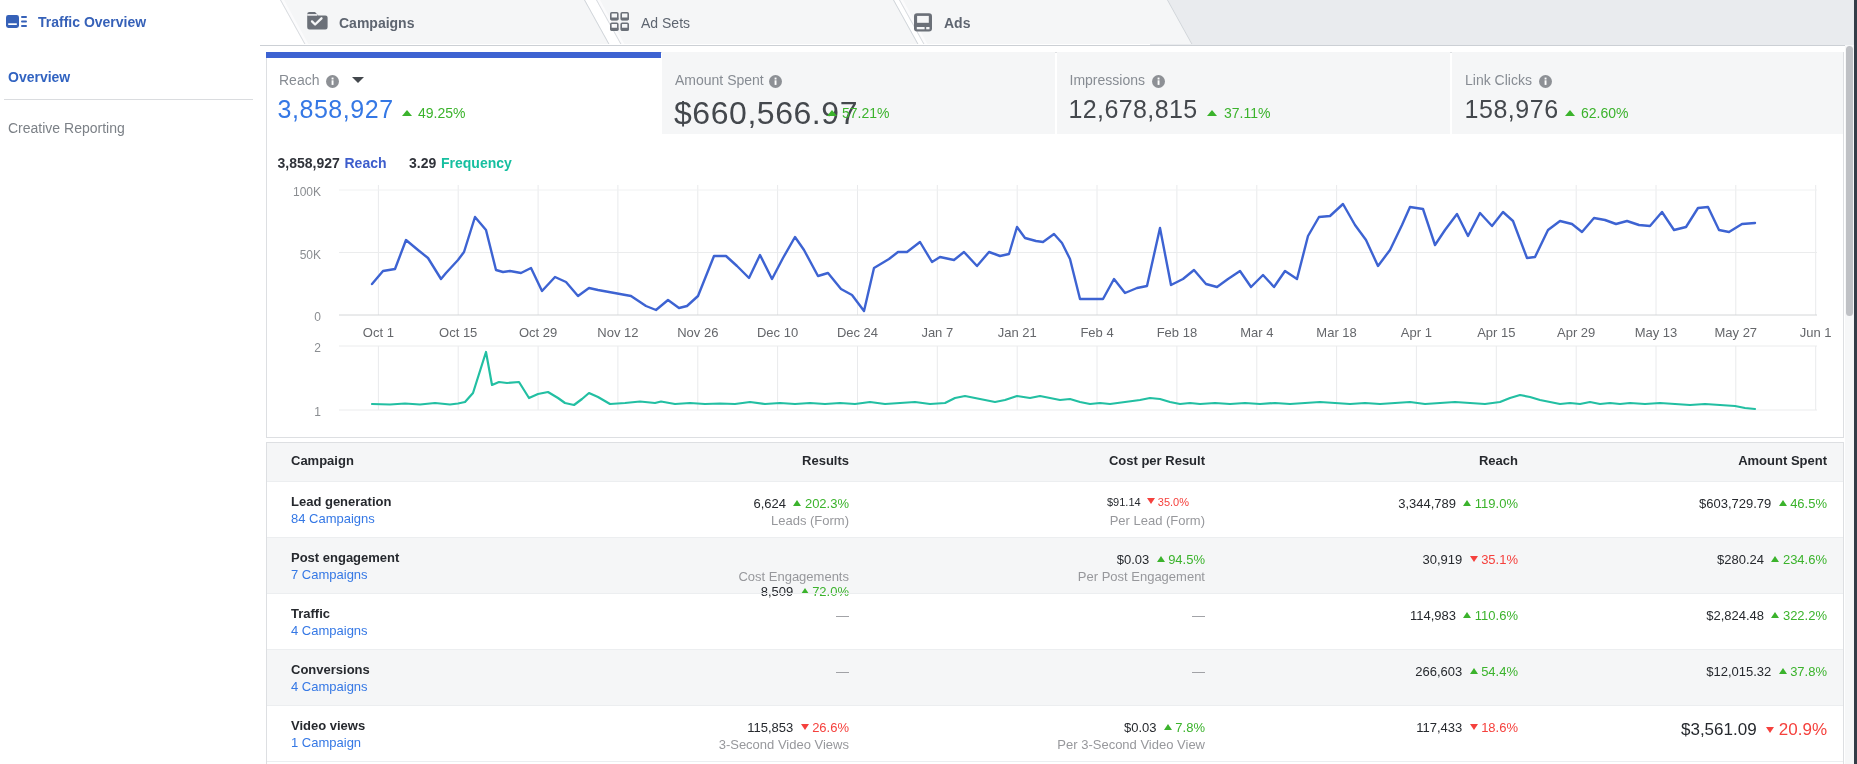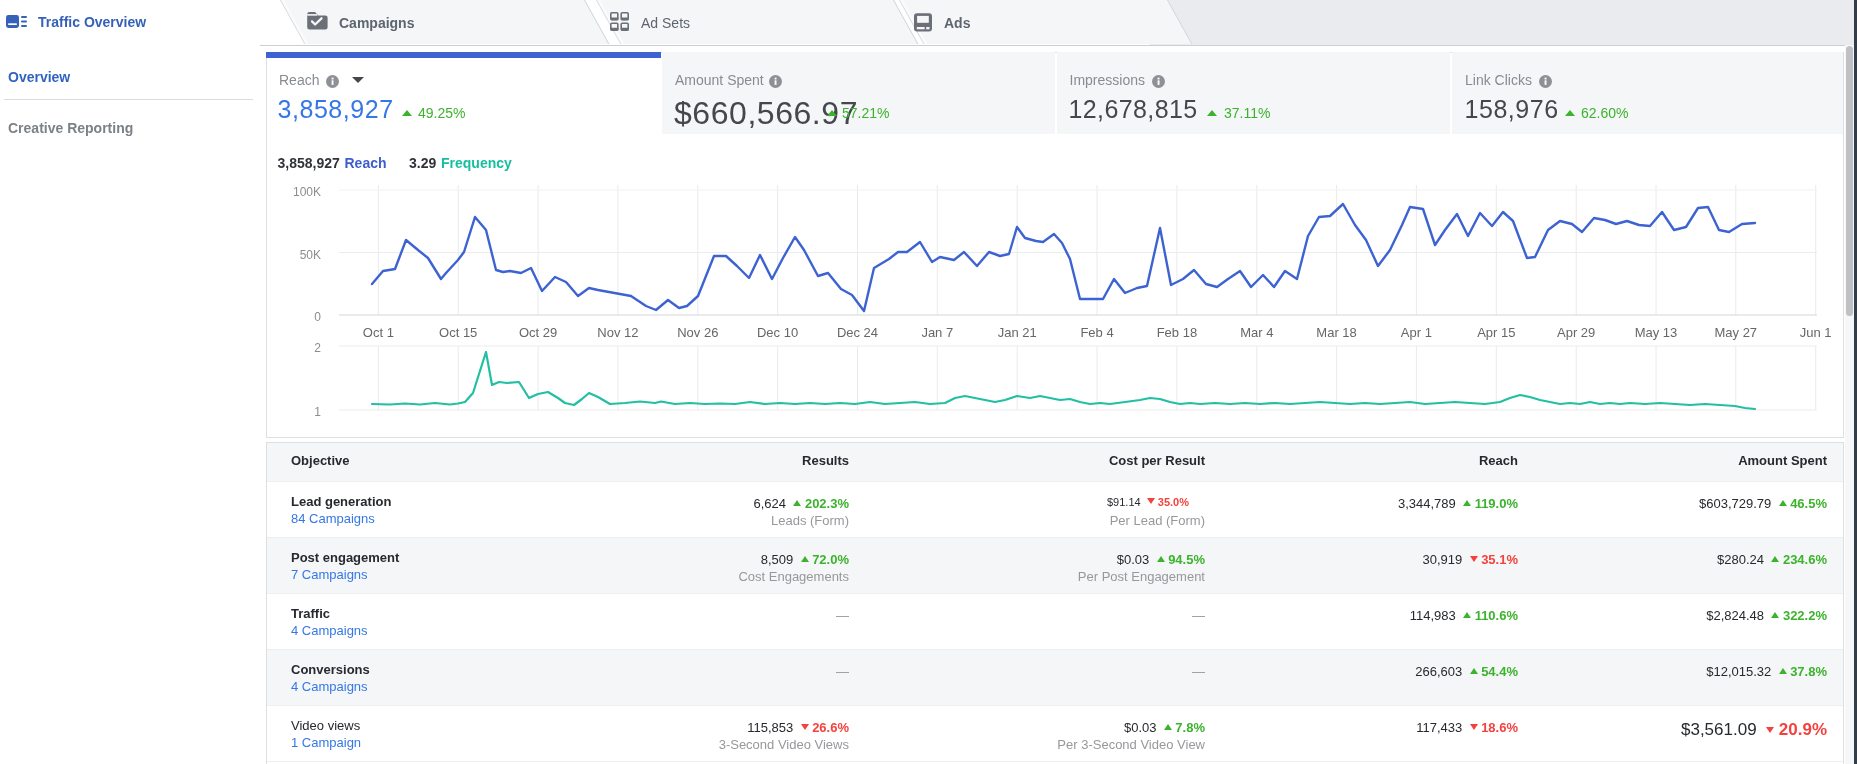--- a/index.html
+++ b/index.html
@@ -1,30 +1,30 @@
 <!DOCTYPE html>
 <html><head><meta charset="utf-8">
 <style>
 *{margin:0;padding:0;box-sizing:content-box}
 body{font-family:"Liberation Sans",sans-serif;background:#fff;width:1857px;height:764px;overflow:hidden;position:relative}
-b{font-weight:bold}
+b{font-weight:normal}
 </style></head>
 <body>
 
 <svg style="position:absolute;left:6px;top:15px" width="21" height="13" viewBox="0 0 21 13">
 <rect x="0" y="0" width="13" height="13" rx="2.4" fill="#3661b8"></rect>
 <rect x="2.2" y="8.3" width="8.6" height="1.7" fill="#fff"></rect>
 <rect x="15" y="1" width="6" height="2" rx="1" fill="#3661b8"></rect>
 <rect x="15" y="5.5" width="6" height="2" rx="1" fill="#3661b8"></rect>
 <rect x="15" y="10" width="6" height="2" rx="1" fill="#3661b8"></rect>
 </svg>
 <div style="position:absolute;left:38px;top:14px;font-size:14px;font-weight:bold;color:#3661b8">Traffic Overview</div>
 <div style="position:absolute;left:8px;top:69px;font-size:14px;font-weight:bold;color:#3163c1">Overview</div>
 <div style="position:absolute;left:4px;top:99px;width:249px;height:1px;background:#dadcdf"></div>
-<div style="position:absolute;left:8px;top:120px;font-size:14px;font-weight:bold;color:#7c8187">Creative Reporting</div>
+<div style="position:absolute;left:8px;top:120px;font-size:14px;font-weight:normal;color:#7c8187">Creative Reporting</div>
 
 <div style="position:absolute;left:1150px;top:0;width:695px;height:45px;background:#e9ebee"></div>
 <div style="position:absolute;left:280px;top:0;width:303px;height:44px;background:#f5f6f7;border-left:1px solid #d8dbdf;border-right:1px solid #cfd3d8;transform:skewX(29deg);transform-origin:0 0;box-shadow:inset 3px 0 0 #fbfbfc"></div>
 <svg style="position:absolute;left:306px;top:11px" width="22" height="19" viewBox="0 0 22 19">
 <path d="M3.4 1.1 h5.6 l3.3 3.3 h7.1 a2.2 2.2 0 0 1 2.2 2.2 v9.7 a2.2 2.2 0 0 1 -2.2 2.2 H3.4 a2.2 2.2 0 0 1 -2.2 -2.2 V3.3 a2.2 2.2 0 0 1 2.2 -2.2 z" fill="#6b7078"></path>
 <rect x="1.2" y="3.1" width="10.2" height="1.6" fill="#f5f6f7"></rect>
 <path d="M6 10.4 l3.1 3.1 l6.4 -6.2" stroke="#f5f6f7" stroke-width="2.3" fill="none" stroke-linecap="round" stroke-linejoin="round"></path>
 </svg>
 <div style="position:absolute;left:339px;top:15px;font-size:14px;font-weight:bold;color:#5e6570">Campaigns</div>
 <div style="position:absolute;left:596px;top:0;width:296px;height:44px;background:#f5f6f7;border-left:1px solid #d8dbdf;border-right:1px solid #cfd3d8;transform:skewX(29deg);transform-origin:0 0;box-shadow:inset 3px 0 0 #fbfbfc"></div>
@@ -173,39 +173,39 @@
 <text x="1310.2" y="162" text-anchor="middle" font-size="13" fill="#65676b">Apr 29</text>
 <text x="1390.0" y="162" text-anchor="middle" font-size="13" fill="#65676b">May 13</text>
 <text x="1469.8" y="162" text-anchor="middle" font-size="13" fill="#65676b">May 27</text>
 <text x="1549.7" y="162" text-anchor="middle" font-size="13" fill="#65676b">Jun 1</text>
 <polyline points="106.0,109.0 117.0,96.0 129.0,94.0 140.0,65.0 152.0,75.0 162.0,83.0 175.0,104.0 180.0,98.0 192.0,85.0 198.0,77.0 209.0,42.0 220.0,55.0 230.0,95.0 237.0,97.0 244.0,96.0 255.0,98.0 265.0,93.0 276.0,116.0 289.0,102.0 300.0,107.0 312.0,121.0 323.0,113.0 332.0,115.0 343.0,117.0 354.0,119.0 365.0,121.0 380.0,131.0 390.0,135.0 402.0,125.0 413.0,133.0 421.0,131.0 432.0,121.0 448.0,81.0 460.0,81.0 471.0,91.0 483.0,103.0 494.0,80.0 506.0,104.0 517.0,83.0 529.0,62.0 538.0,75.0 552.0,101.0 562.0,98.0 575.0,114.0 586.0,120.0 598.0,136.0 608.0,93.0 623.0,84.0 632.0,77.0 641.0,77.0 654.0,67.0 666.0,87.0 674.0,82.0 688.0,85.0 698.0,77.0 711.0,91.0 723.0,77.0 734.0,81.0 743.0,79.0 751.0,52.0 759.0,63.0 770.0,66.0 777.0,67.0 788.0,59.0 796.0,68.0 804.0,84.0 814.0,124.0 825.0,124.0 837.0,124.0 848.0,104.0 859.0,118.0 871.0,113.0 881.0,111.0 894.0,53.0 905.0,110.0 917.0,104.0 928.0,95.0 940.0,109.0 951.0,112.0 962.0,104.0 974.0,96.0 985.0,112.0 997.0,100.0 1008.0,112.0 1019.0,96.0 1031.0,104.0 1042.0,61.0 1053.0,42.0 1064.0,41.0 1077.0,29.0 1089.0,50.0 1100.0,65.0 1112.0,91.0 1124.0,75.0 1136.0,50.0 1144.0,32.0 1157.0,34.0 1169.0,70.0 1179.0,55.0 1191.0,39.0 1202.0,61.0 1214.0,38.0 1226.0,51.0 1237.0,37.0 1247.0,46.0 1261.0,83.0 1269.0,82.0 1282.0,55.0 1294.0,46.0 1306.0,49.0 1316.0,57.0 1328.0,43.0 1339.0,45.0 1350.0,49.0 1361.0,46.0 1373.0,50.0 1384.0,51.0 1396.0,37.0 1408.0,55.0 1420.0,52.0 1432.0,33.0 1442.0,32.0 1453.0,55.0 1463.0,57.0 1476.0,49.0 1489.0,48.0" fill="none" stroke="#3d63d2" stroke-width="2.4" stroke-linejoin="round" stroke-linecap="round"></polyline>
 <polyline points="106.0,229.0 124.0,229.5 139.0,228.5 154.0,229.5 169.0,228.0 184.0,229.5 192.0,228.5 199.0,227.0 207.0,218.0 220.0,177.0 226.0,210.0 233.0,207.0 241.0,208.0 253.0,207.0 263.0,223.0 272.0,219.0 282.0,217.0 292.0,223.0 299.0,228.0 308.0,230.0 316.0,224.0 323.0,218.0 332.0,222.0 344.0,229.0 359.0,228.0 374.0,226.5 389.0,228.0 395.0,226.5 409.0,229.0 424.0,228.0 439.0,229.0 454.0,228.5 469.0,229.0 484.0,227.0 499.0,229.0 514.0,228.0 529.0,229.0 544.0,228.0 559.0,229.0 574.0,228.0 589.0,229.0 604.0,227.0 619.0,229.0 634.0,228.0 649.0,227.0 664.0,229.0 679.0,228.0 689.0,223.0 699.0,221.0 709.0,223.0 719.0,225.0 729.0,227.0 739.0,225.0 751.0,221.0 764.0,223.0 774.0,221.0 784.0,223.0 794.0,225.0 804.0,224.0 814.0,227.0 824.0,229.0 834.0,228.0 844.0,229.0 859.0,227.0 874.0,225.0 884.0,223.0 894.0,224.0 904.0,227.0 914.0,229.0 924.0,228.0 934.0,229.0 949.0,228.0 964.0,229.0 979.0,228.0 994.0,229.0 1009.0,228.0 1024.0,229.0 1039.0,228.0 1054.0,227.0 1069.0,228.0 1084.0,229.0 1099.0,228.0 1114.0,229.0 1129.0,228.0 1144.0,227.0 1159.0,229.0 1174.0,228.0 1189.0,227.0 1204.0,228.0 1219.0,229.0 1234.0,227.0 1244.0,223.0 1254.0,220.0 1264.0,222.0 1274.0,225.0 1284.0,227.0 1294.0,229.0 1304.0,228.0 1314.0,229.0 1324.0,227.0 1334.0,229.0 1344.0,228.0 1354.0,229.0 1364.0,228.0 1379.0,229.0 1394.0,228.0 1409.0,229.0 1424.0,230.0 1439.0,229.0 1454.0,230.0 1469.0,231.0 1479.0,233.0 1489.0,234.0" fill="none" stroke="#22bfa2" stroke-width="2.2" stroke-linejoin="round" stroke-linecap="round"></polyline>
 </svg>
 
 <div style="position:absolute;left:266px;top:442px;width:1578px;height:322px;border:1px solid #dddfe2;border-bottom:none;background:#fff;box-sizing:border-box"></div>
 <div style="position:absolute;left:267px;top:443px;width:1576px;height:38px;background:#f5f6f7"></div>
-<div style="position:absolute;left:291px;top:453px;font-size:13px;font-weight:bold;color:#26292e">Objective</div>
+<div style="position:absolute;left:291px;top:453px;font-size:13px;font-weight:bold;color:#26292e">Campaign</div>
 <div style="position:absolute;right:1008px;top:453px;font-size:13px;font-weight:bold;color:#26292e">Results</div>
 <div style="position:absolute;right:652px;top:453px;font-size:13px;font-weight:bold;color:#26292e">Cost per Result</div>
 <div style="position:absolute;right:339px;top:453px;font-size:13px;font-weight:bold;color:#26292e">Reach</div>
 <div style="position:absolute;right:30px;top:453px;font-size:13px;font-weight:bold;color:#26292e">Amount Spent</div>
 <div style="position:absolute;left:267px;top:481px;width:1576px;height:1px;background:#eceef0"></div>
 <div style="position:absolute;left:291px;top:494px;font-size:13px;font-weight:bold;color:#26292e">Lead generation</div>
 <div style="position:absolute;left:291px;top:511px;font-size:13px;color:#3578e5">84 Campaigns</div>
 <div style="position:absolute;right:1008px;top:496px;font-size:13px;color:#26292e;white-space:nowrap">6,624 &nbsp;<span style="display:inline-block;width:0;height:0;border-left:4px solid transparent;border-right:4px solid transparent;border-bottom:6px solid #3bb32c;vertical-align:2px"></span> <b style="color:#3bb32c">202.3%</b></div>
 <div style="position:absolute;right:1008px;top:513px;font-size:13px;color:#97989c;white-space:nowrap">Leads (Form)</div>
 <div style="position:absolute;right:668px;top:496px;font-size:11px;color:#26292e;white-space:nowrap">$91.14 &nbsp;<span style="display:inline-block;width:0;height:0;border-left:4px solid transparent;border-right:4px solid transparent;border-top:6px solid #f5413d;vertical-align:2px"></span> <b style="color:#f5413d">35.0%</b></div>
 <div style="position:absolute;right:652px;top:513px;font-size:13px;color:#97989c;white-space:nowrap">Per Lead (Form)</div>
 <div style="position:absolute;right:339px;top:496px;font-size:13px;color:#26292e;white-space:nowrap">3,344,789 &nbsp;<span style="display:inline-block;width:0;height:0;border-left:4px solid transparent;border-right:4px solid transparent;border-bottom:6px solid #3bb32c;vertical-align:2px"></span> <b style="color:#3bb32c">119.0%</b></div>
 <div style="position:absolute;right:30px;top:496px;font-size:13px;color:#26292e;white-space:nowrap">$603,729.79 &nbsp;<span style="display:inline-block;width:0;height:0;border-left:4px solid transparent;border-right:4px solid transparent;border-bottom:6px solid #3bb32c;vertical-align:2px"></span> <b style="color:#3bb32c">46.5%</b></div>
 <div style="position:absolute;left:267px;top:537px;width:1576px;height:56px;background:#f5f6f7"></div>
 <div style="position:absolute;left:267px;top:537px;width:1576px;height:1px;background:#eceef0"></div>
 <div style="position:absolute;left:291px;top:550px;font-size:13px;font-weight:bold;color:#26292e">Post engagement</div>
 <div style="position:absolute;left:291px;top:567px;font-size:13px;color:#3578e5">7 Campaigns</div>
-<div style="position:absolute;right:1008px;top:552px;font-size:13px;color:#26292e;white-space:nowrap">8,509 &nbsp;<span style="display:inline-block;width:0;height:0;border-left:4px solid transparent;border-right:4px solid transparent;border-bottom:6px solid #3bb32c;vertical-align:2px"></span> <b style="color:#3bb32c">72.0%</b></div>
+<div style="position:absolute;right:1008px;top:584px;font-size:13px;color:#26292e;white-space:nowrap">8,509 &nbsp;<span style="display:inline-block;width:0;height:0;border-left:4px solid transparent;border-right:4px solid transparent;border-bottom:6px solid #3bb32c;vertical-align:2px"></span> <b style="color:#3bb32c">72.0%</b></div>
 <div style="position:absolute;right:1008px;top:569px;font-size:13px;color:#97989c;white-space:nowrap">Cost Engagements</div>
 <div style="position:absolute;right:652px;top:552px;font-size:13px;color:#26292e;white-space:nowrap">$0.03 &nbsp;<span style="display:inline-block;width:0;height:0;border-left:4px solid transparent;border-right:4px solid transparent;border-bottom:6px solid #3bb32c;vertical-align:2px"></span> <b style="color:#3bb32c">94.5%</b></div>
 <div style="position:absolute;right:652px;top:569px;font-size:13px;color:#97989c;white-space:nowrap">Per Post Engagement</div>
 <div style="position:absolute;right:339px;top:552px;font-size:13px;color:#26292e;white-space:nowrap">30,919 &nbsp;<span style="display:inline-block;width:0;height:0;border-left:4px solid transparent;border-right:4px solid transparent;border-top:6px solid #f5413d;vertical-align:2px"></span> <b style="color:#f5413d">35.1%</b></div>
 <div style="position:absolute;right:30px;top:552px;font-size:13px;color:#26292e;white-space:nowrap">$280.24 &nbsp;<span style="display:inline-block;width:0;height:0;border-left:4px solid transparent;border-right:4px solid transparent;border-bottom:6px solid #3bb32c;vertical-align:2px"></span> <b style="color:#3bb32c">234.6%</b></div>
 <div style="position:absolute;left:267px;top:593px;width:1576px;height:1px;background:#eceef0"></div>
 <div style="position:absolute;left:291px;top:606px;font-size:13px;font-weight:bold;color:#26292e">Traffic</div>
 <div style="position:absolute;left:291px;top:623px;font-size:13px;color:#3578e5">4 Campaigns</div>
 <div style="position:absolute;right:1008px;top:608px;font-size:13px;color:#97989c">—</div>
 <div style="position:absolute;right:652px;top:608px;font-size:13px;color:#97989c">—</div>
@@ -213,21 +213,21 @@
 <div style="position:absolute;right:30px;top:608px;font-size:13px;color:#26292e;white-space:nowrap">$2,824.48 &nbsp;<span style="display:inline-block;width:0;height:0;border-left:4px solid transparent;border-right:4px solid transparent;border-bottom:6px solid #3bb32c;vertical-align:2px"></span> <b style="color:#3bb32c">322.2%</b></div>
 <div style="position:absolute;left:267px;top:649px;width:1576px;height:56px;background:#f5f6f7"></div>
 <div style="position:absolute;left:267px;top:649px;width:1576px;height:1px;background:#eceef0"></div>
 <div style="position:absolute;left:291px;top:662px;font-size:13px;font-weight:bold;color:#26292e">Conversions</div>
 <div style="position:absolute;left:291px;top:679px;font-size:13px;color:#3578e5">4 Campaigns</div>
 <div style="position:absolute;right:1008px;top:664px;font-size:13px;color:#97989c">—</div>
 <div style="position:absolute;right:652px;top:664px;font-size:13px;color:#97989c">—</div>
 <div style="position:absolute;right:339px;top:664px;font-size:13px;color:#26292e;white-space:nowrap">266,603 &nbsp;<span style="display:inline-block;width:0;height:0;border-left:4px solid transparent;border-right:4px solid transparent;border-bottom:6px solid #3bb32c;vertical-align:2px"></span> <b style="color:#3bb32c">54.4%</b></div>
 <div style="position:absolute;right:30px;top:664px;font-size:13px;color:#26292e;white-space:nowrap">$12,015.32 &nbsp;<span style="display:inline-block;width:0;height:0;border-left:4px solid transparent;border-right:4px solid transparent;border-bottom:6px solid #3bb32c;vertical-align:2px"></span> <b style="color:#3bb32c">37.8%</b></div>
 <div style="position:absolute;left:267px;top:705px;width:1576px;height:1px;background:#eceef0"></div>
-<div style="position:absolute;left:291px;top:718px;font-size:13px;font-weight:normal;color:#26292e">Video views</div>
+<div style="position:absolute;left:291px;top:718px;font-size:13px;font-weight:bold;color:#26292e">Video views</div>
 <div style="position:absolute;left:291px;top:735px;font-size:13px;color:#3578e5">1 Campaign</div>
 <div style="position:absolute;right:1008px;top:720px;font-size:13px;color:#26292e;white-space:nowrap">115,853 &nbsp;<span style="display:inline-block;width:0;height:0;border-left:4px solid transparent;border-right:4px solid transparent;border-top:6px solid #f5413d;vertical-align:2px"></span> <b style="color:#f5413d">26.6%</b></div>
 <div style="position:absolute;right:1008px;top:737px;font-size:13px;color:#97989c;white-space:nowrap">3-Second Video Views</div>
 <div style="position:absolute;right:652px;top:720px;font-size:13px;color:#26292e;white-space:nowrap">$0.03 &nbsp;<span style="display:inline-block;width:0;height:0;border-left:4px solid transparent;border-right:4px solid transparent;border-bottom:6px solid #3bb32c;vertical-align:2px"></span> <b style="color:#3bb32c">7.8%</b></div>
 <div style="position:absolute;right:652px;top:737px;font-size:13px;color:#97989c;white-space:nowrap">Per 3-Second Video View</div>
 <div style="position:absolute;right:339px;top:720px;font-size:13px;color:#26292e;white-space:nowrap">117,433 &nbsp;<span style="display:inline-block;width:0;height:0;border-left:4px solid transparent;border-right:4px solid transparent;border-top:6px solid #f5413d;vertical-align:2px"></span> <b style="color:#f5413d">18.6%</b></div>
 <div style="position:absolute;right:30px;top:720px;font-size:17px;color:#26292e;white-space:nowrap">$3,561.09 &nbsp;<span style="display:inline-block;width:0;height:0;border-left:4px solid transparent;border-right:4px solid transparent;border-top:6px solid #f5413d;vertical-align:2px"></span> <b style="color:#f5413d">20.9%</b></div>
 <div style="position:absolute;left:267px;top:761px;width:1576px;height:1px;background:#eceef0"></div>
 
 <div style="position:absolute;left:1845px;top:0;width:12px;height:764px;background:#f6f7f8"></div>

